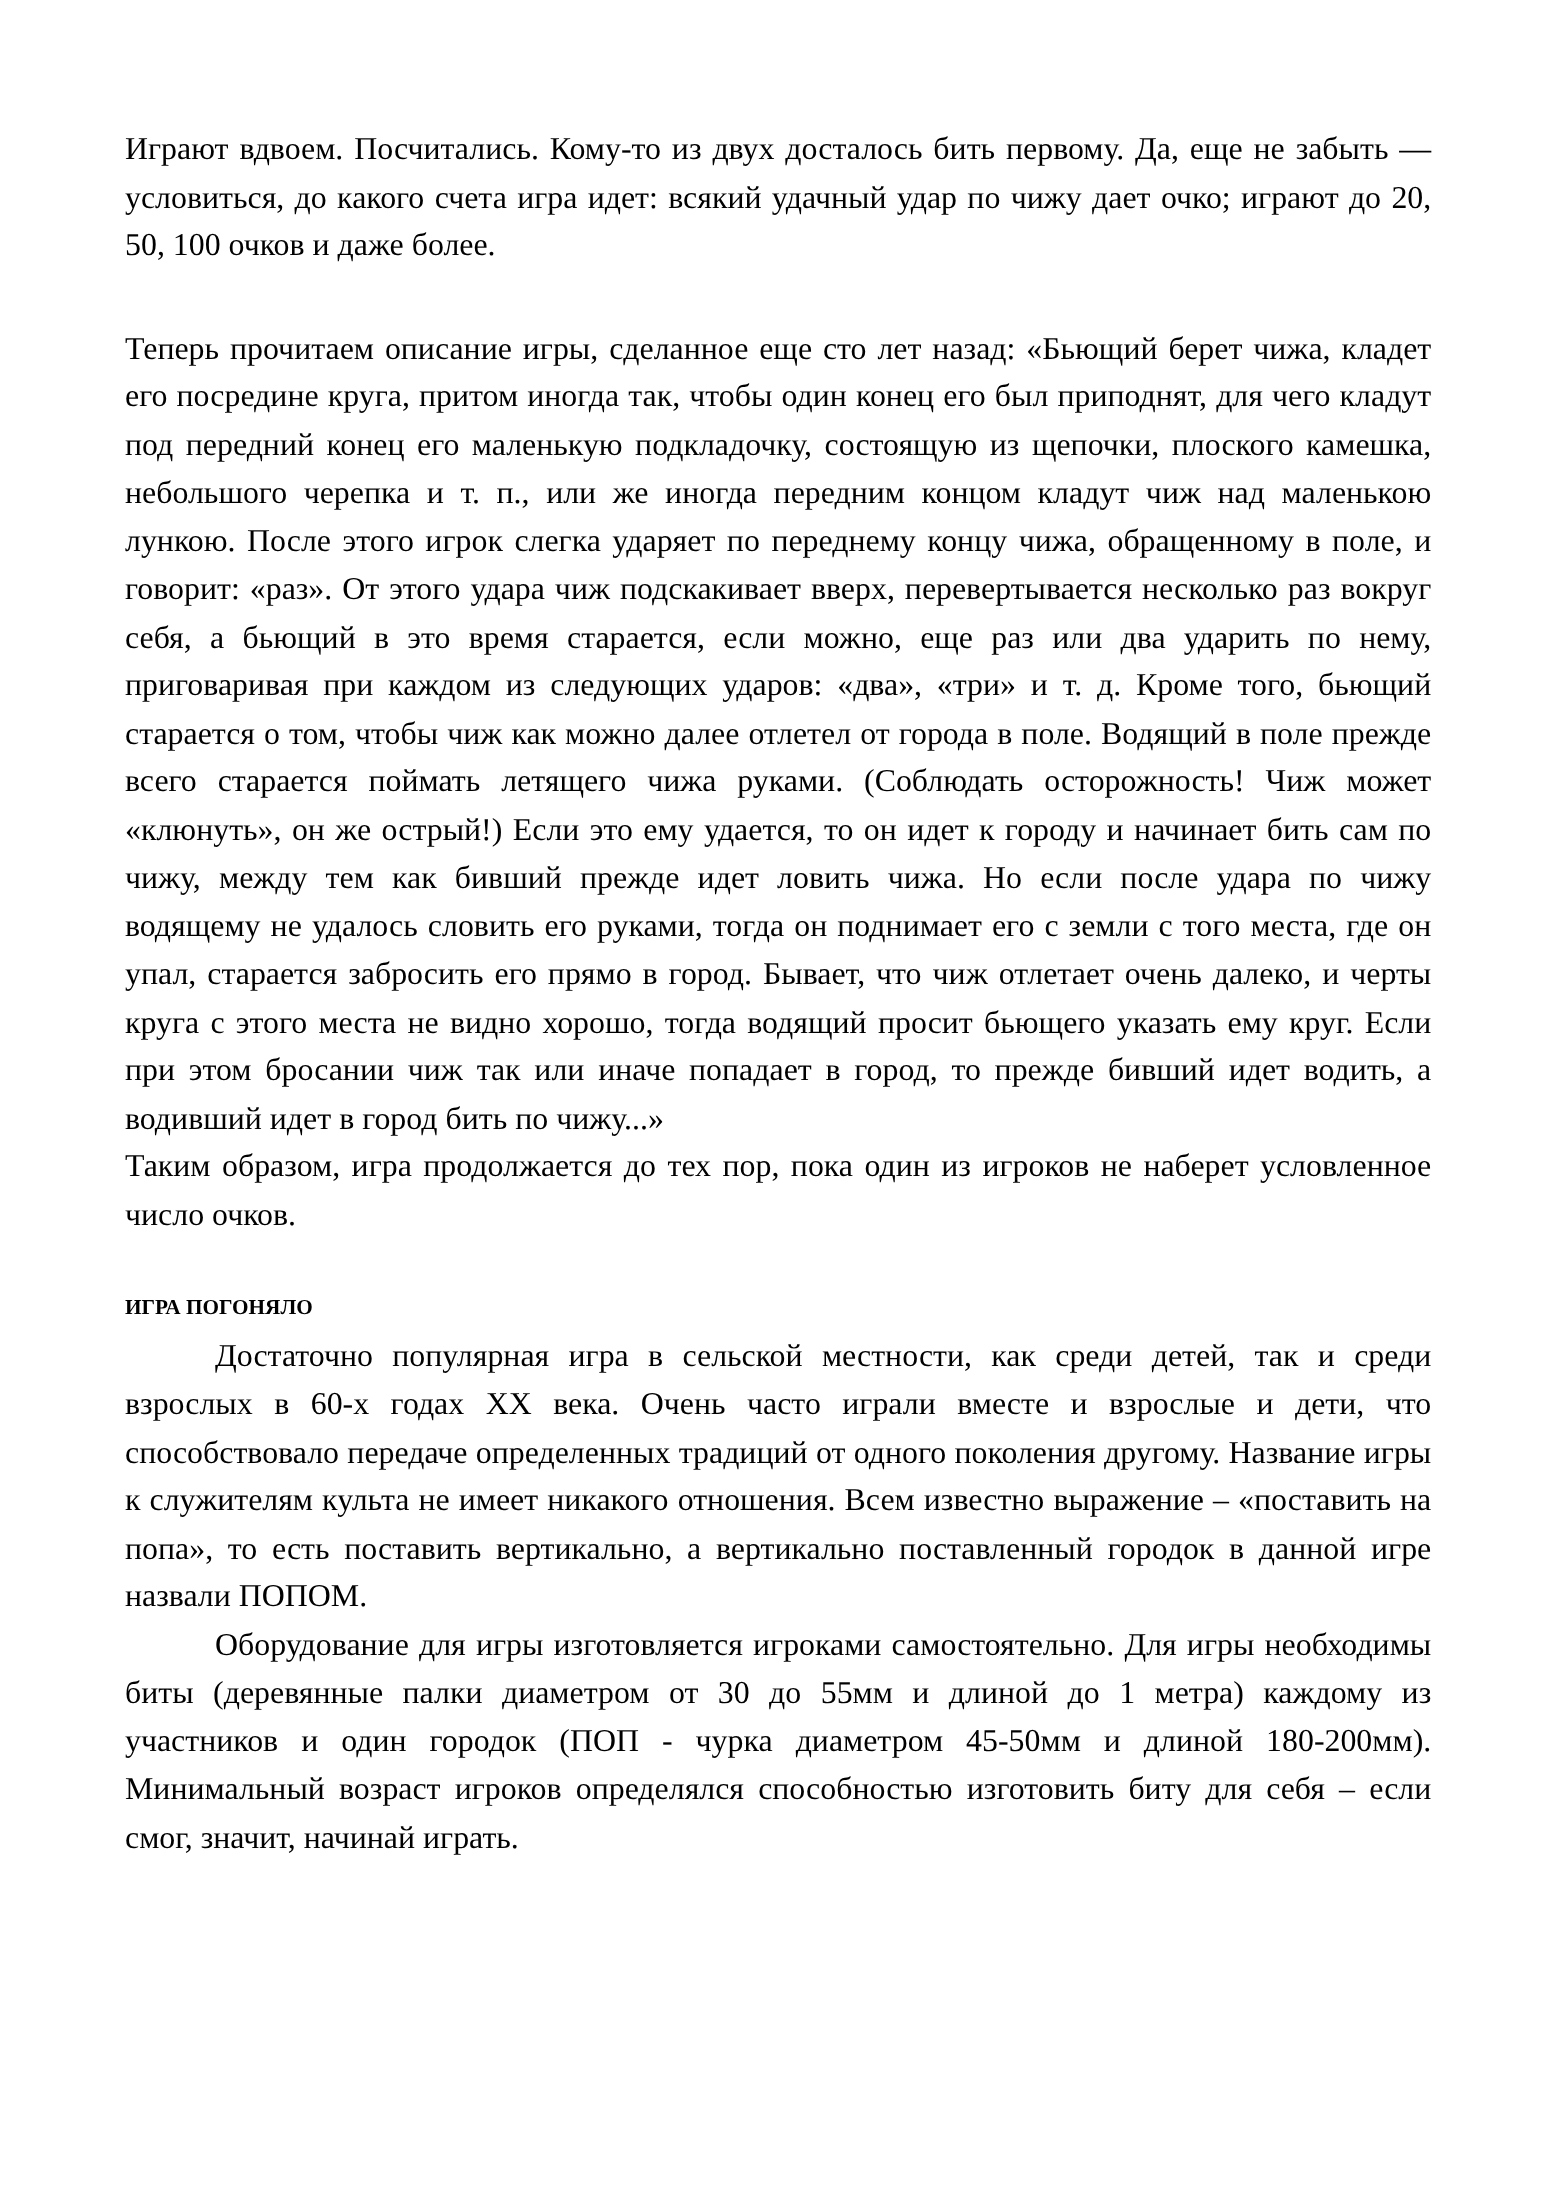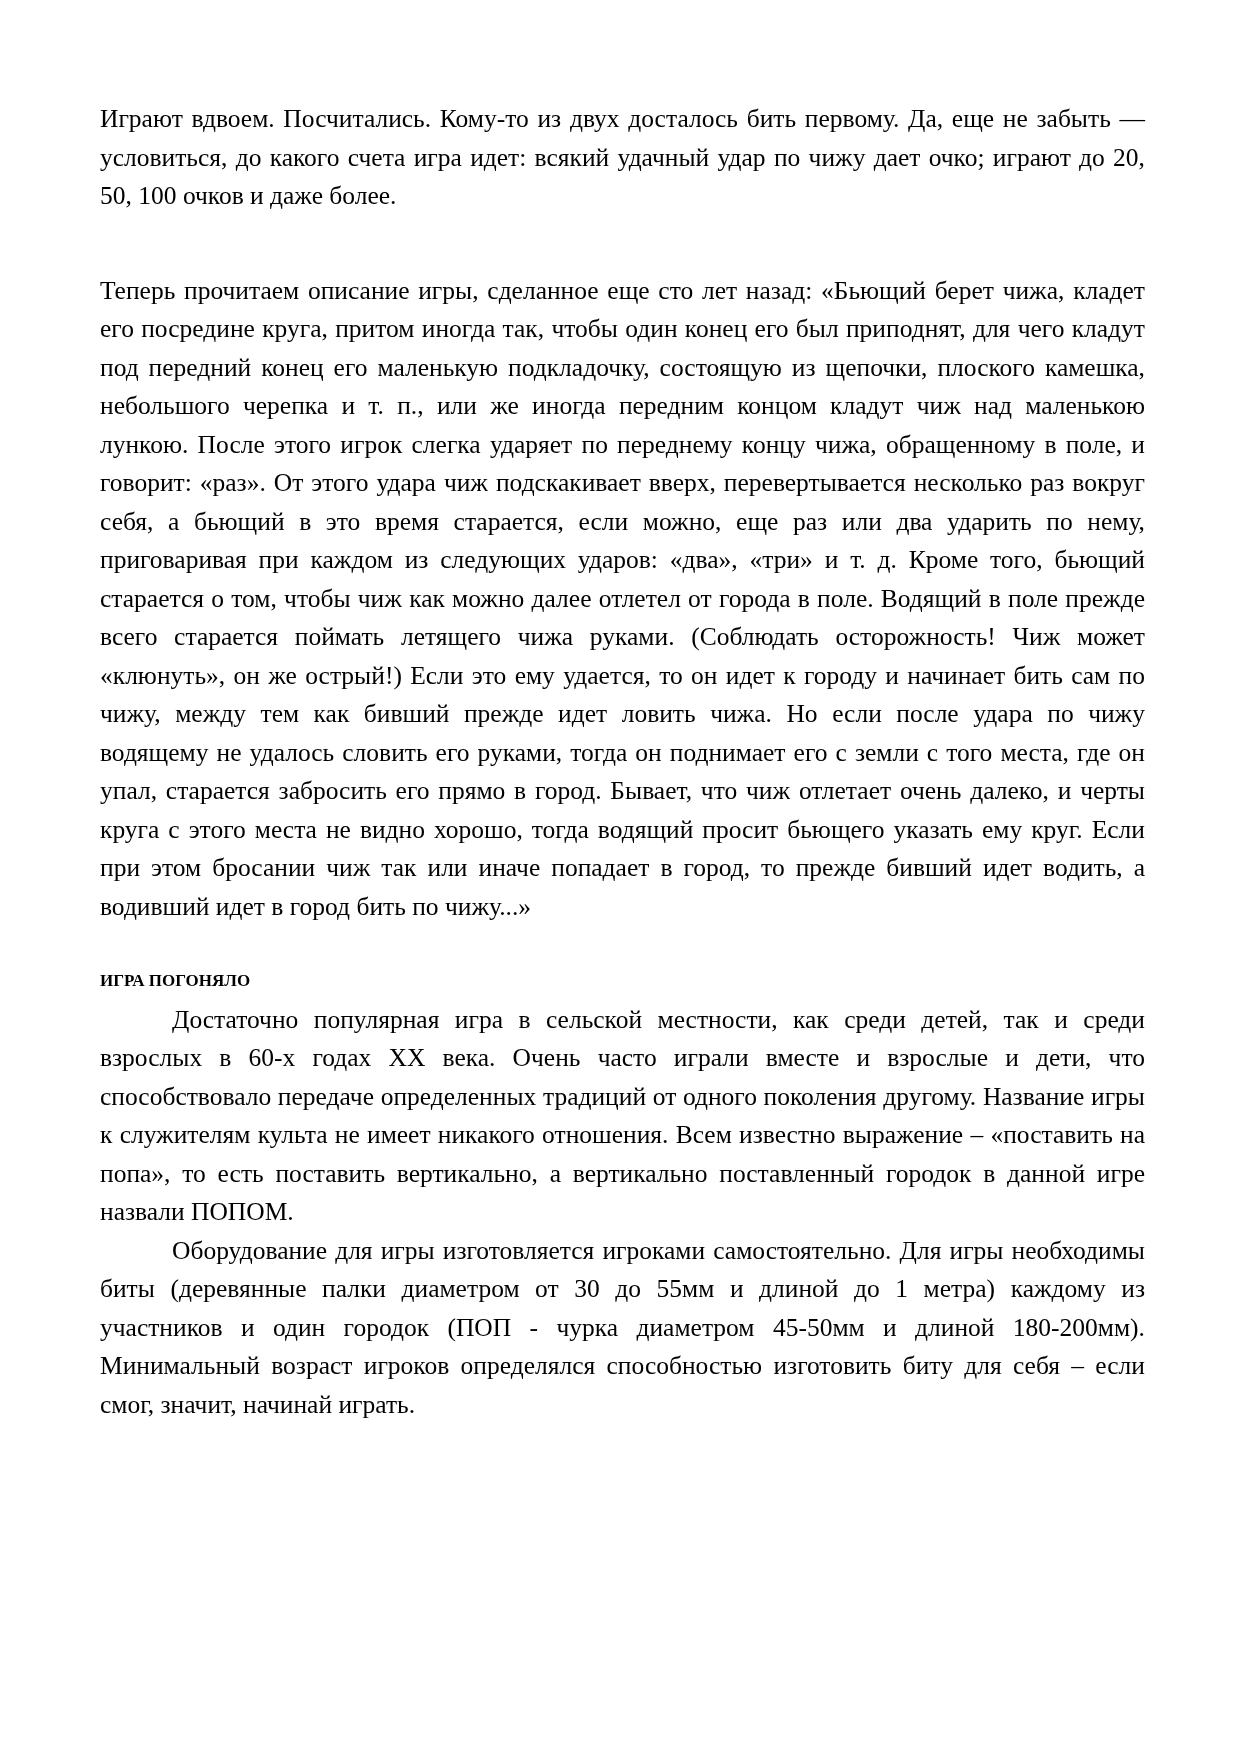--- a/index.html
+++ b/index.html
@@ -21,21 +21,21 @@
   .body-text {
     font-size: 25.5px;
     line-height: 38.5px;
     text-align: justify;
     text-justify: inter-word;
     margin: 0;
     color: #000000;
     hyphens: none;
   }
   .para-gap {
-    margin-top: 56px;
+    margin-top: 44px;
   }
   .para-tight {
     margin-top: 0;
   }
   .indent {
     text-indent: 72px;
   }
   .section-heading {
     font-size: 17px;
     line-height: 38.5px;
@@ -48,20 +48,21 @@
 </style>
 </head>
 <body>
 
 <div class="page">
 
   <p class="body-text para-tight">Играют вдвоем. Посчитались. Кому-то из двух досталось бить первому. Да, еще не забыть — условиться, до какого счета игра идет: всякий удачный удар по чижу дает очко; играют до 20, 50, 100 очков и даже более.</p>
 
   <p class="body-text para-gap">Теперь прочитаем описание игры, сделанное еще сто лет назад: «Бьющий берет чижа, кладет его посредине круга, притом иногда так, чтобы один конец его был приподнят, для чего кладут под передний конец его маленькую подкладочку, состоящую из щепочки, плоского камешка, небольшого черепка и т. п., или же иногда передним концом кладут чиж над маленькою лункою. После этого игрок слегка ударяет по переднему концу чижа, обращенному в поле, и говорит: «раз». От этого удара чиж подскакивает вверх, перевертывается несколько раз вокруг себя, а бьющий в это время старается, если можно, еще раз или два ударить по нему, приговаривая при каждом из следующих ударов: «два», «три» и т. д. Кроме того, бьющий старается о том, чтобы чиж как можно далее отлетел от города в поле. Водящий в поле прежде всего старается поймать летящего чижа руками. (Соблюдать осторожность! Чиж может «клюнуть», он же острый!) Если это ему удается, то он идет к городу и начинает бить сам по чижу, между тем как бивший прежде идет ловить чижа. Но если после удара по чижу водящему не удалось словить его руками, тогда он поднимает его с земли с того места, где он упал, старается забросить его прямо в город. Бывает, что чиж отлетает очень далеко, и черты круга с этого места не видно хорошо, тогда водящий просит бьющего указать ему круг. Если при этом бросании чиж так или иначе попадает в город, то прежде бивший идет водить, а водивший идет в город бить по чижу...»</p>
 
+  <p class="body-text para-tight">Таким образом, игра продолжается до тех пор, пока один из игроков не наберет условленное число очков.</p>
 
   <h2 class="section-heading">ИГРА ПОГОНЯЛО</h2>
 
   <p class="body-text para-tight indent">Достаточно популярная игра в сельской местности, как среди детей, так и среди взрослых в 60-х годах XX века. Очень часто играли вместе и взрослые и дети, что способствовало передаче определенных традиций от одного поколения другому.   Название игры к служителям культа не имеет никакого отношения. Всем известно выражение – «поставить на попа», то есть поставить вертикально, а вертикально поставленный городок в данной игре назвали ПОПОМ.</p>
 
   <p class="body-text para-tight indent">Оборудование для игры изготовляется игроками самостоятельно. Для игры необходимы биты (деревянные палки диаметром от 30 до 55мм и длиной до 1 метра) каждому из участников и один городок (ПОП - чурка диаметром 45-50мм и длиной 180-200мм). Минимальный возраст игроков определялся способностью изготовить биту для себя – если смог, значит, начинай играть.</p>
 
 </div>
 
 </body></html>

